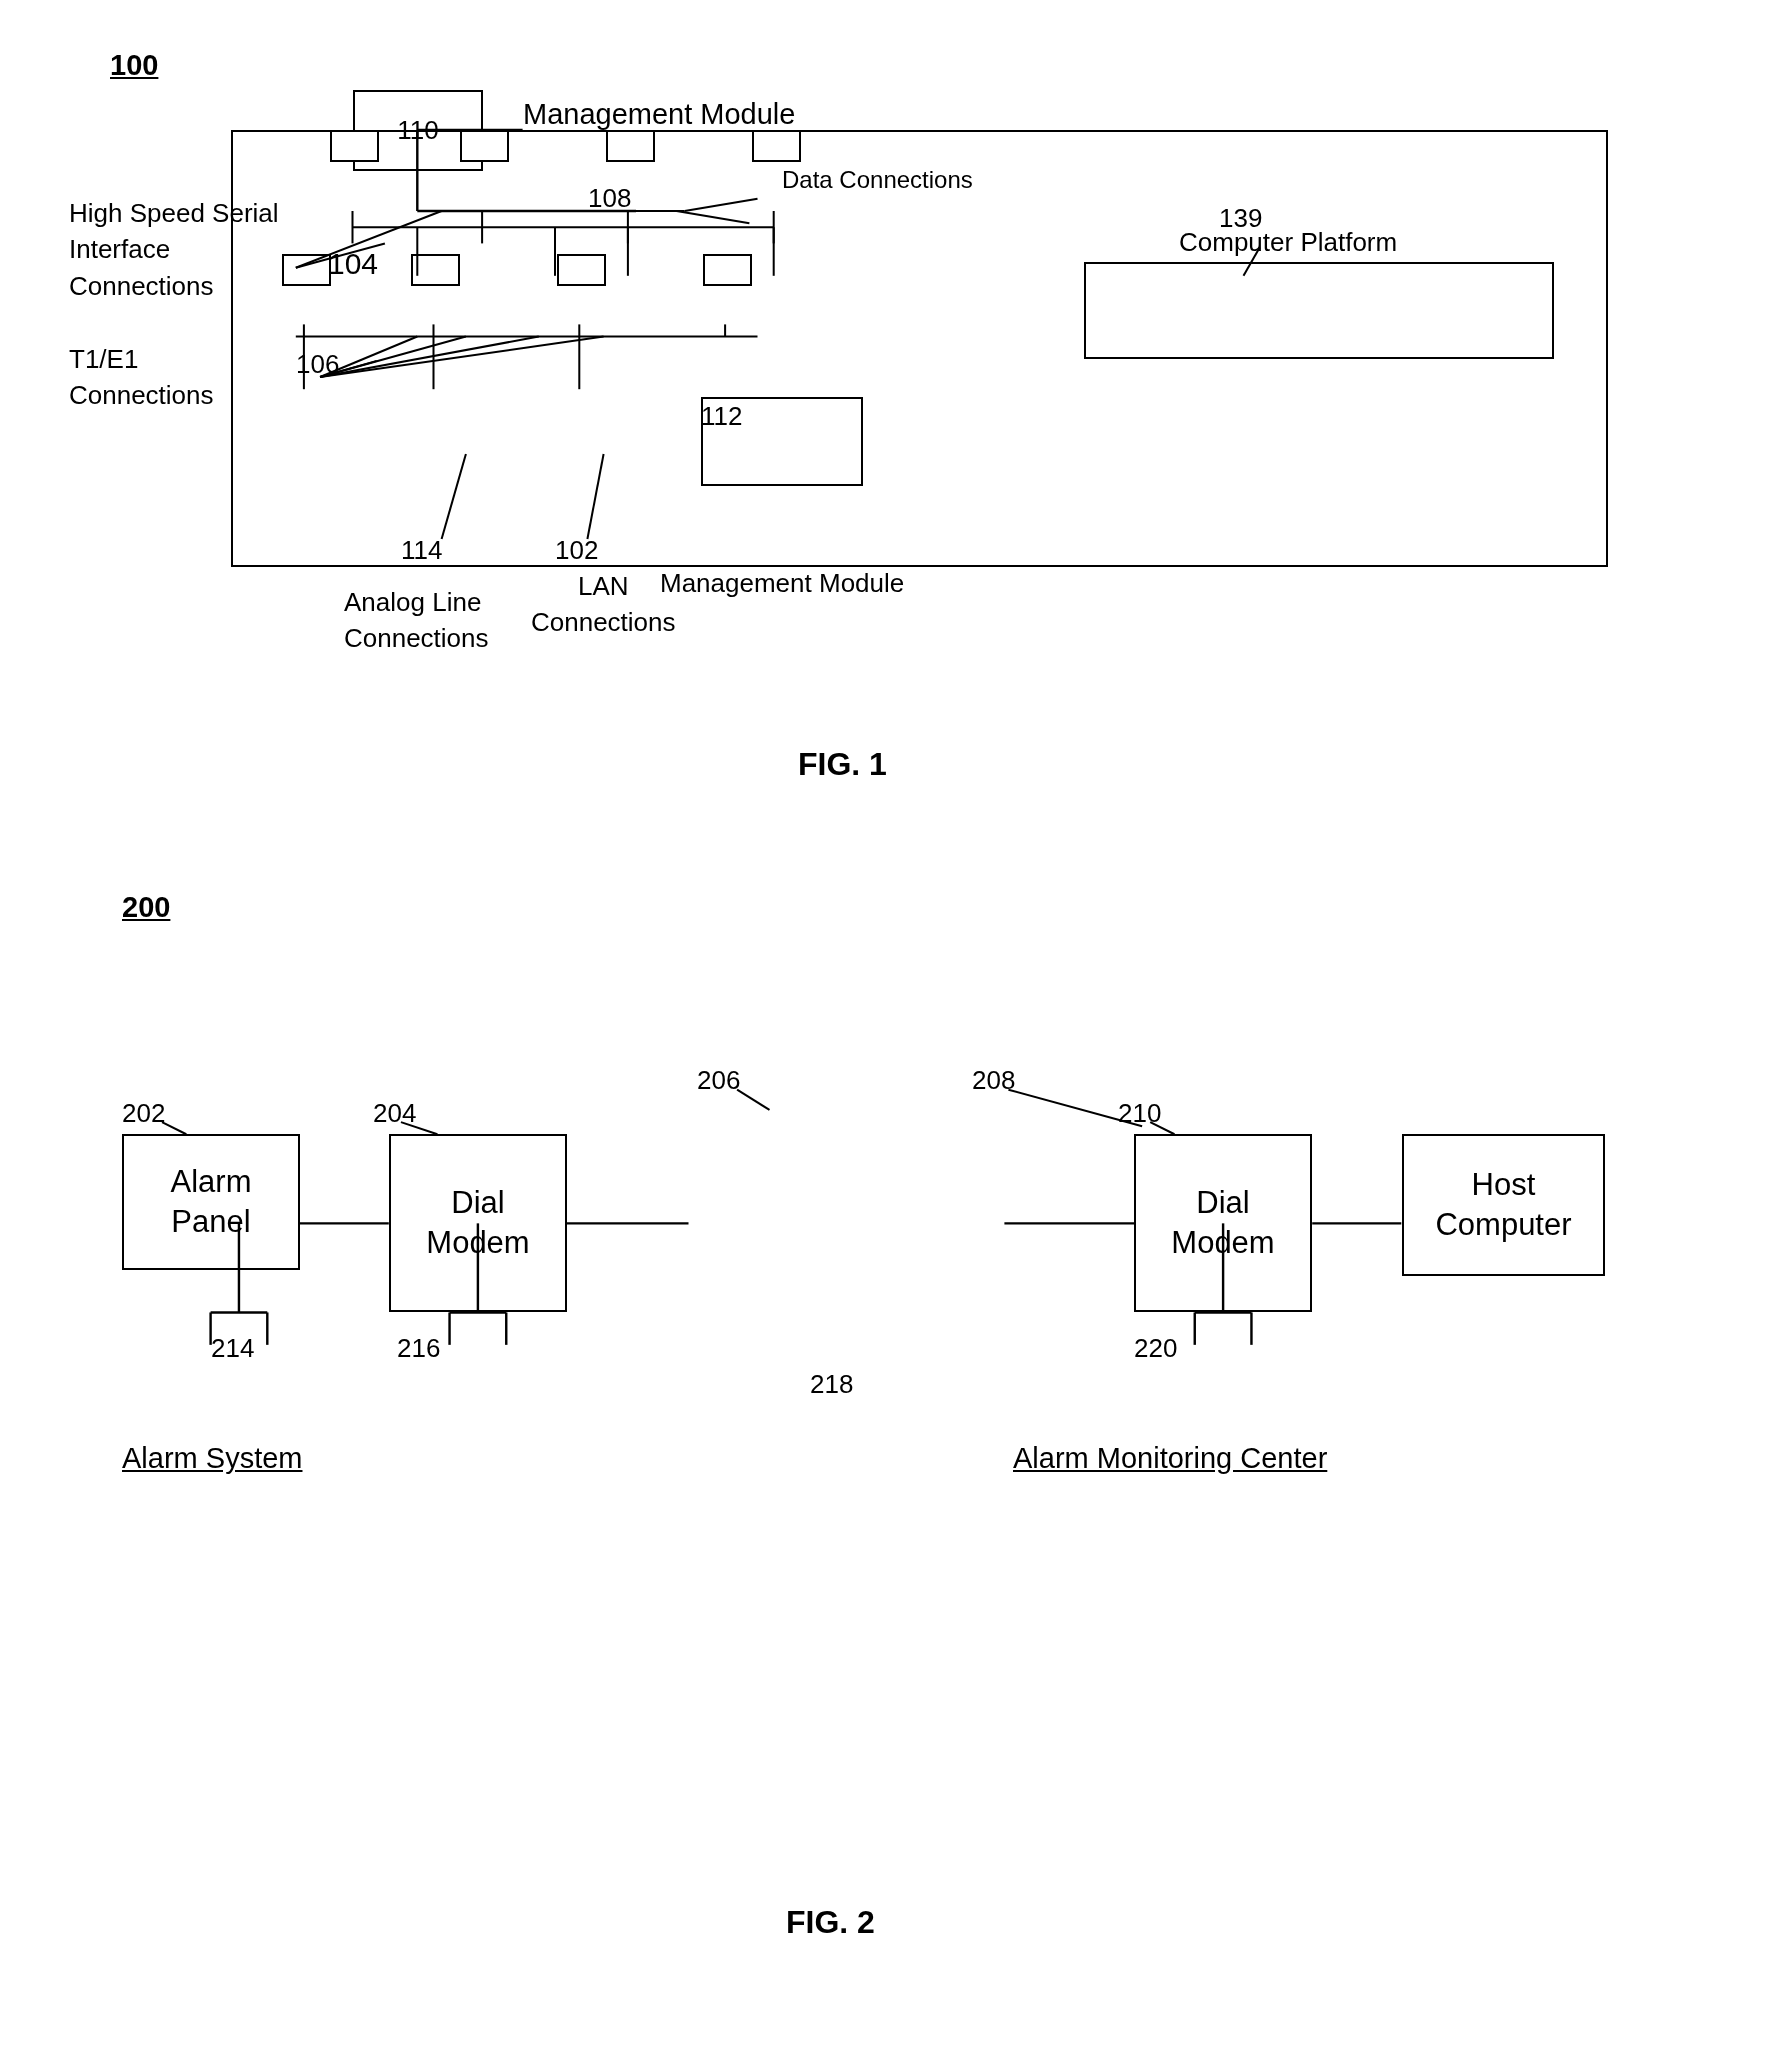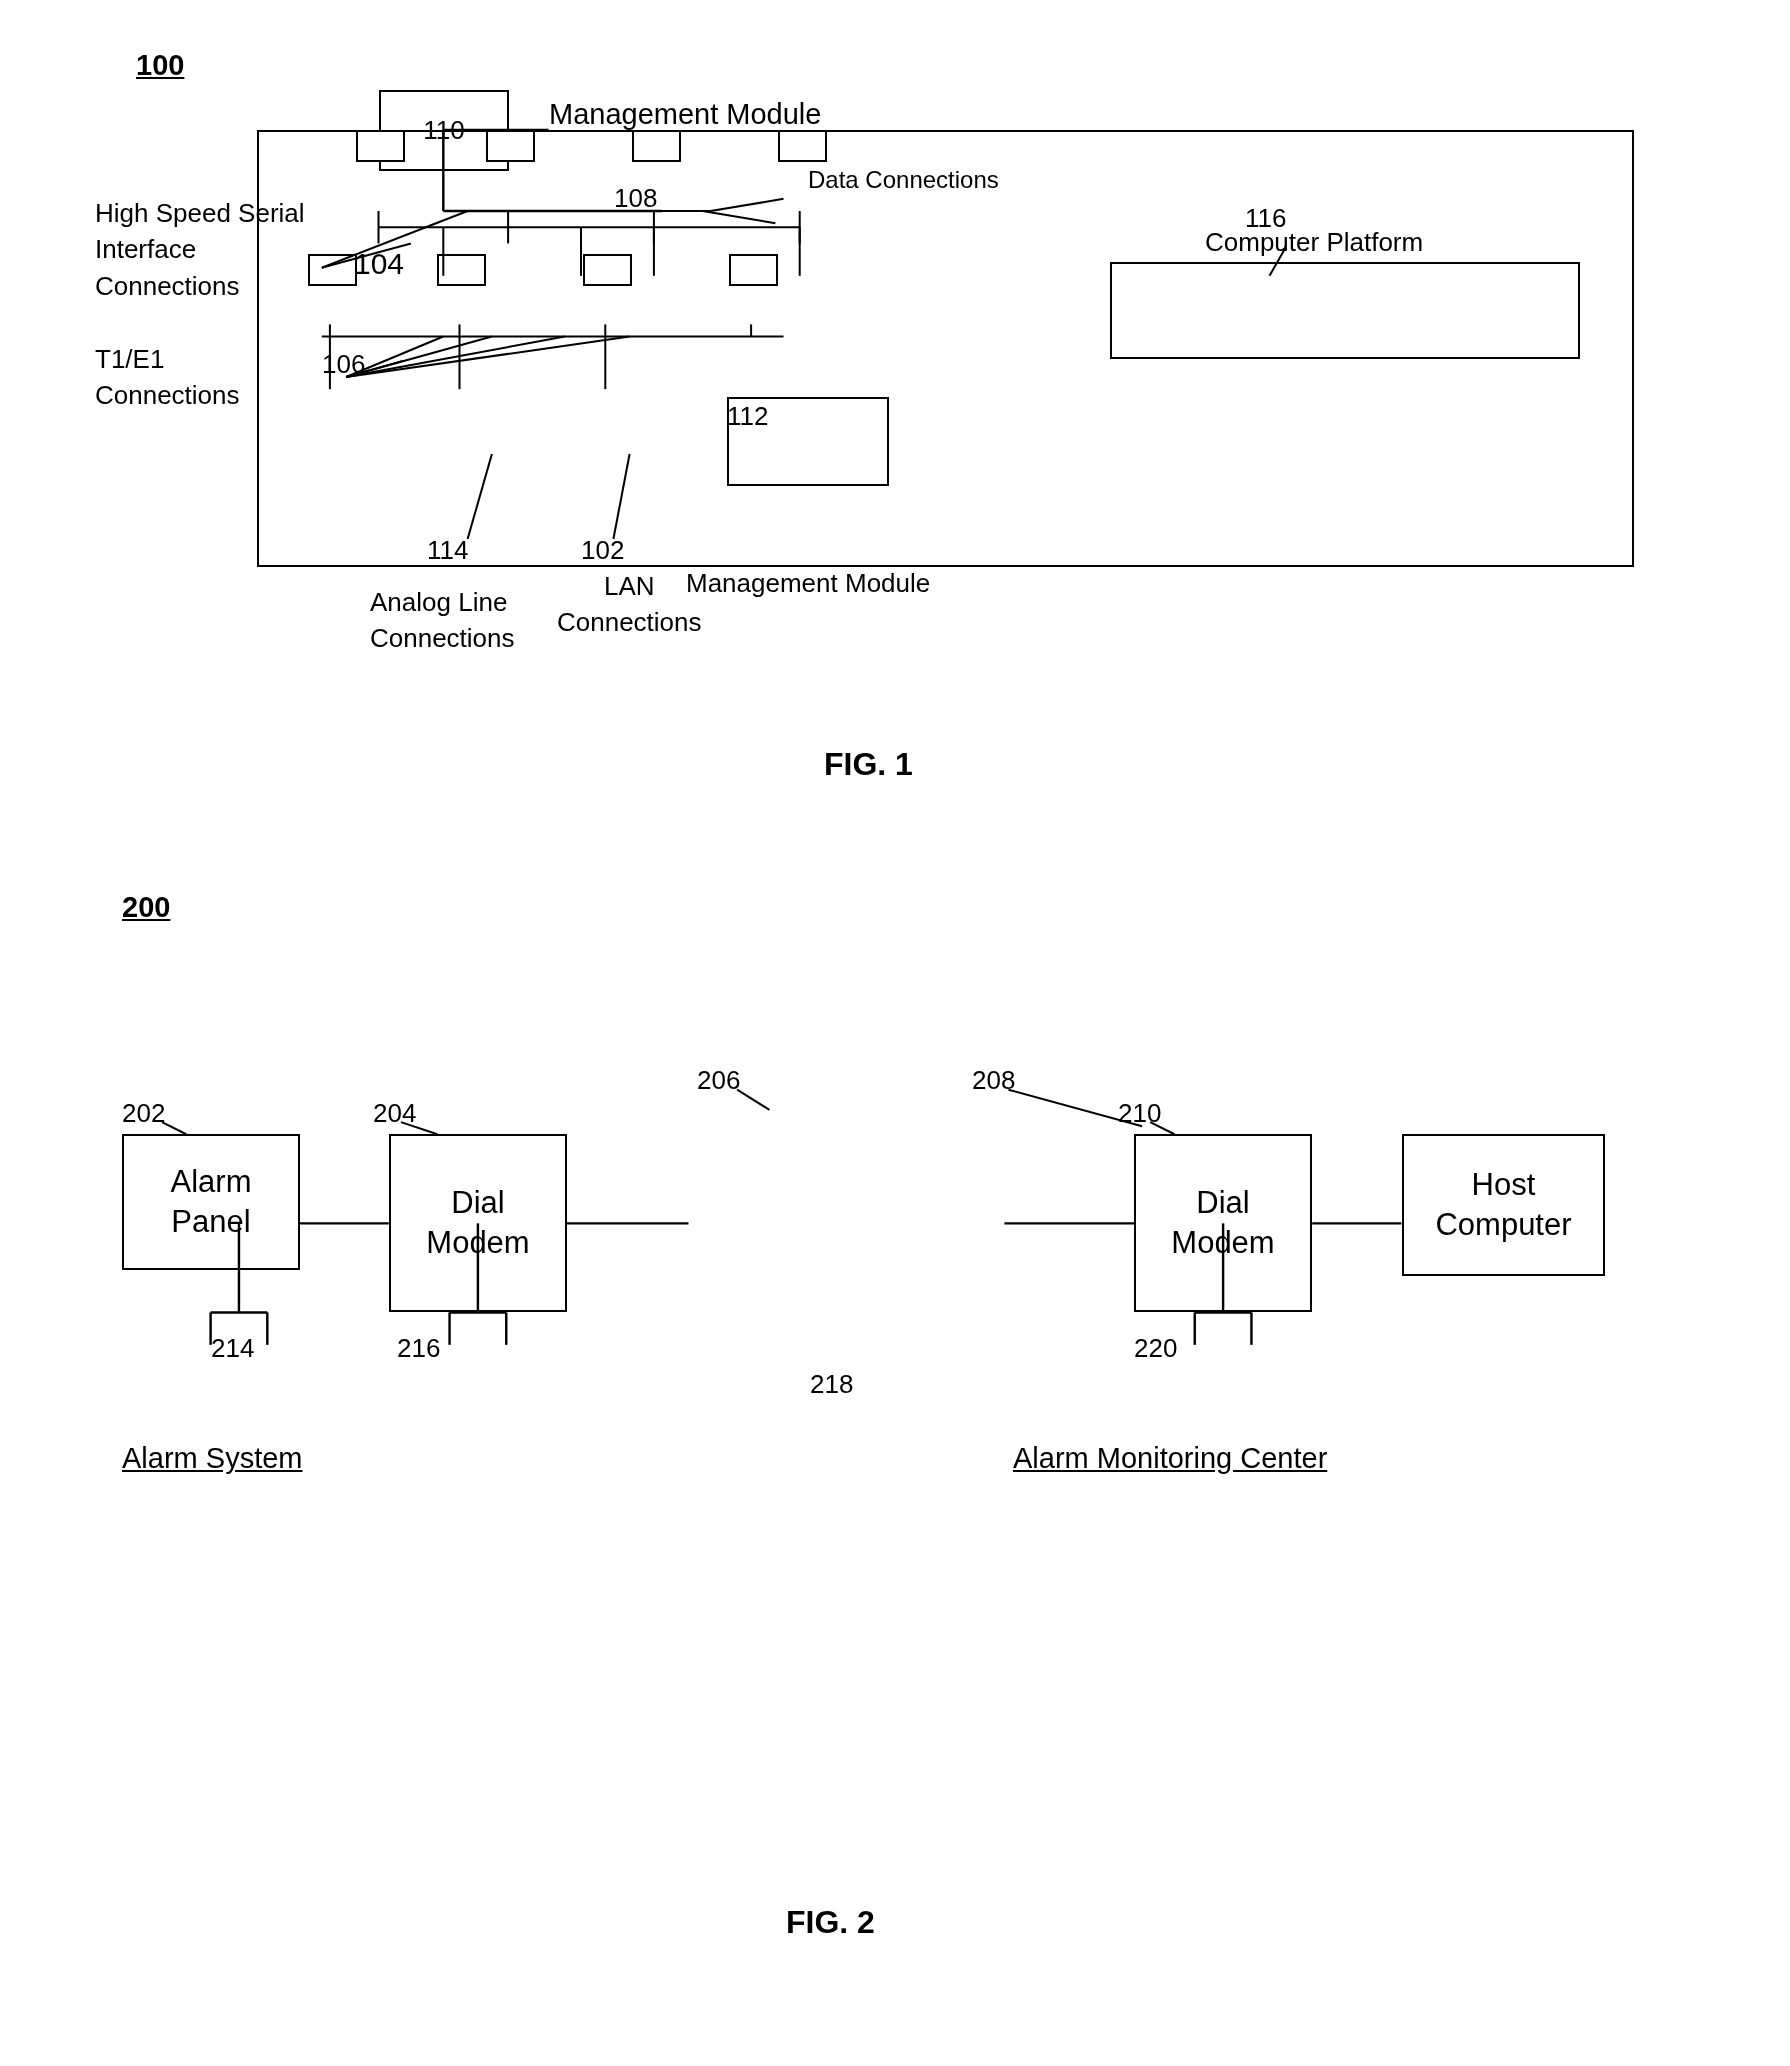--- a/index.html
+++ b/index.html
@@ -16,21 +16,21 @@
       position: absolute;
       top: 0; left: 0;
       width: 1790px;
       height: 2067px;
     }
 
     
     .fig1-area {
       position: absolute;
       top: 49px;
-      left: 95px;
+      left: 69px;
       width: 1620px;
       height: 729px;
     }
 
     .label-100 {
       position: absolute;
       top: 0; left: 41px;
       font-size: 29px;
       font-weight: bold;
       text-decoration: underline;
@@ -351,21 +351,21 @@
 
       <div style="position:absolute; top:122px; left:49px; width:49px; height:32px; border:2.4px solid #000; background:#fff;"></div>
       <div style="position:absolute; top:122px; left:178px; width:49px; height:32px; border:2.4px solid #000; background:#fff;"></div>
       <div style="position:absolute; top:122px; left:324px; width:49px; height:32px; border:2.4px solid #000; background:#fff;"></div>
       <div style="position:absolute; top:122px; left:470px; width:49px; height:32px; border:2.4px solid #000; background:#fff;"></div>
 
       <div class="computer-platform-box"></div>
 
     </div>
 
-    <div class="num-116">116</div>
+    <div class="num-116">139</div>
     <div class="label-116">Computer Platform</div>
 
     <div class="mgmt-module-112-box">
     </div>
     <div class="num-112">112</div>
 
     <div class="num-114">114</div>
     <div class="label-114">
       <span style="white-space:pre-line;">Analog Line
 Connections</span>

